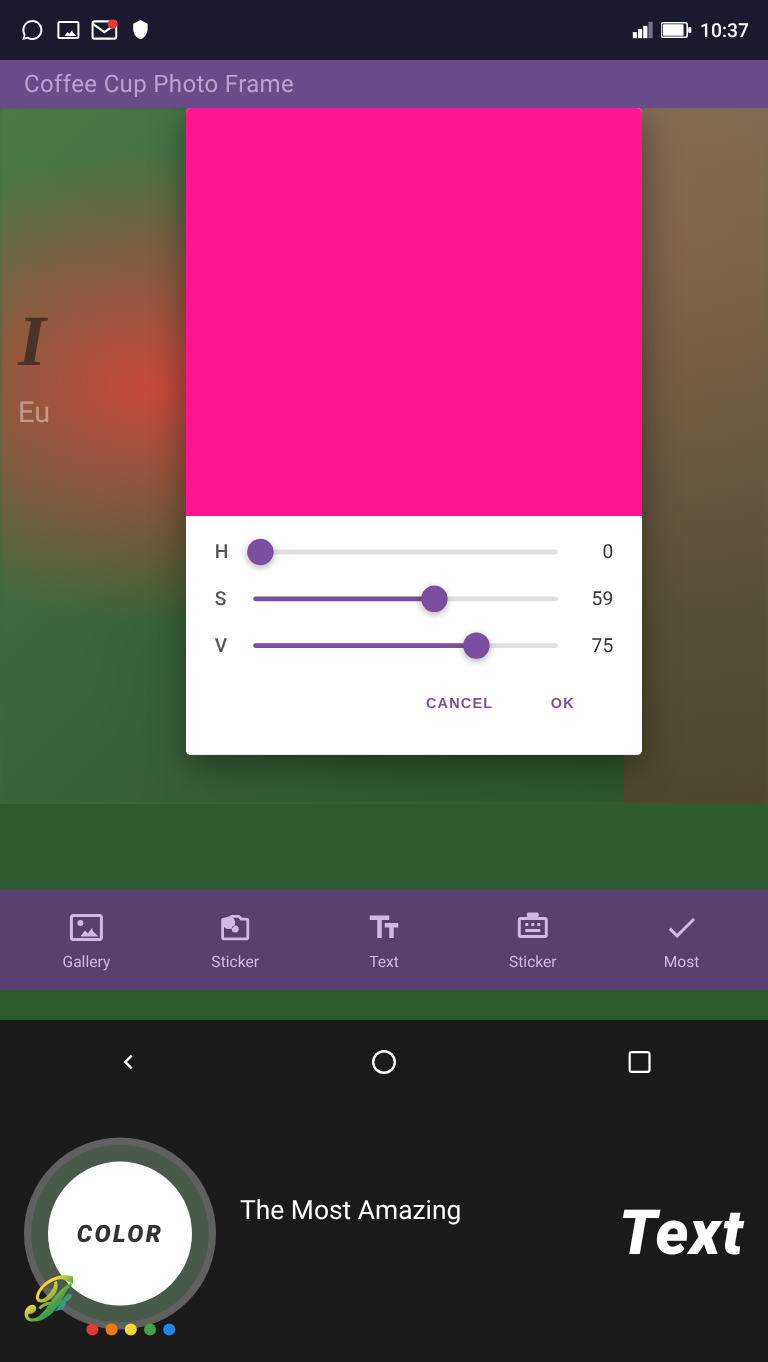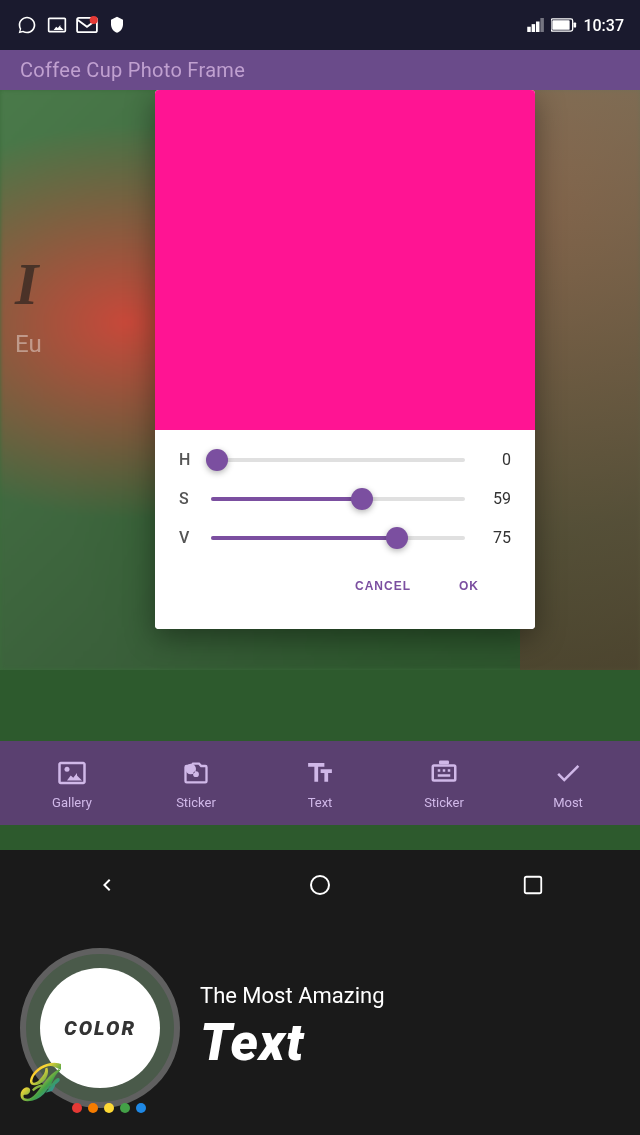--- a/index.html
+++ b/index.html
@@ -315,21 +315,21 @@
       font-size: 20px;
       font-weight: 900;
       font-style: italic;
       color: #333;
       letter-spacing: 2px;
     }
 
     .ad-text-section {
       flex: 1;
       display: flex;
-      flex-direction: column;
+      flex-direction: row;
       justify-content: space-between;
     }
 
     .ad-subtitle {
       font-size: 22px;
       color: white;
       font-weight: 400;
       margin-bottom: 4px;
     }
 

